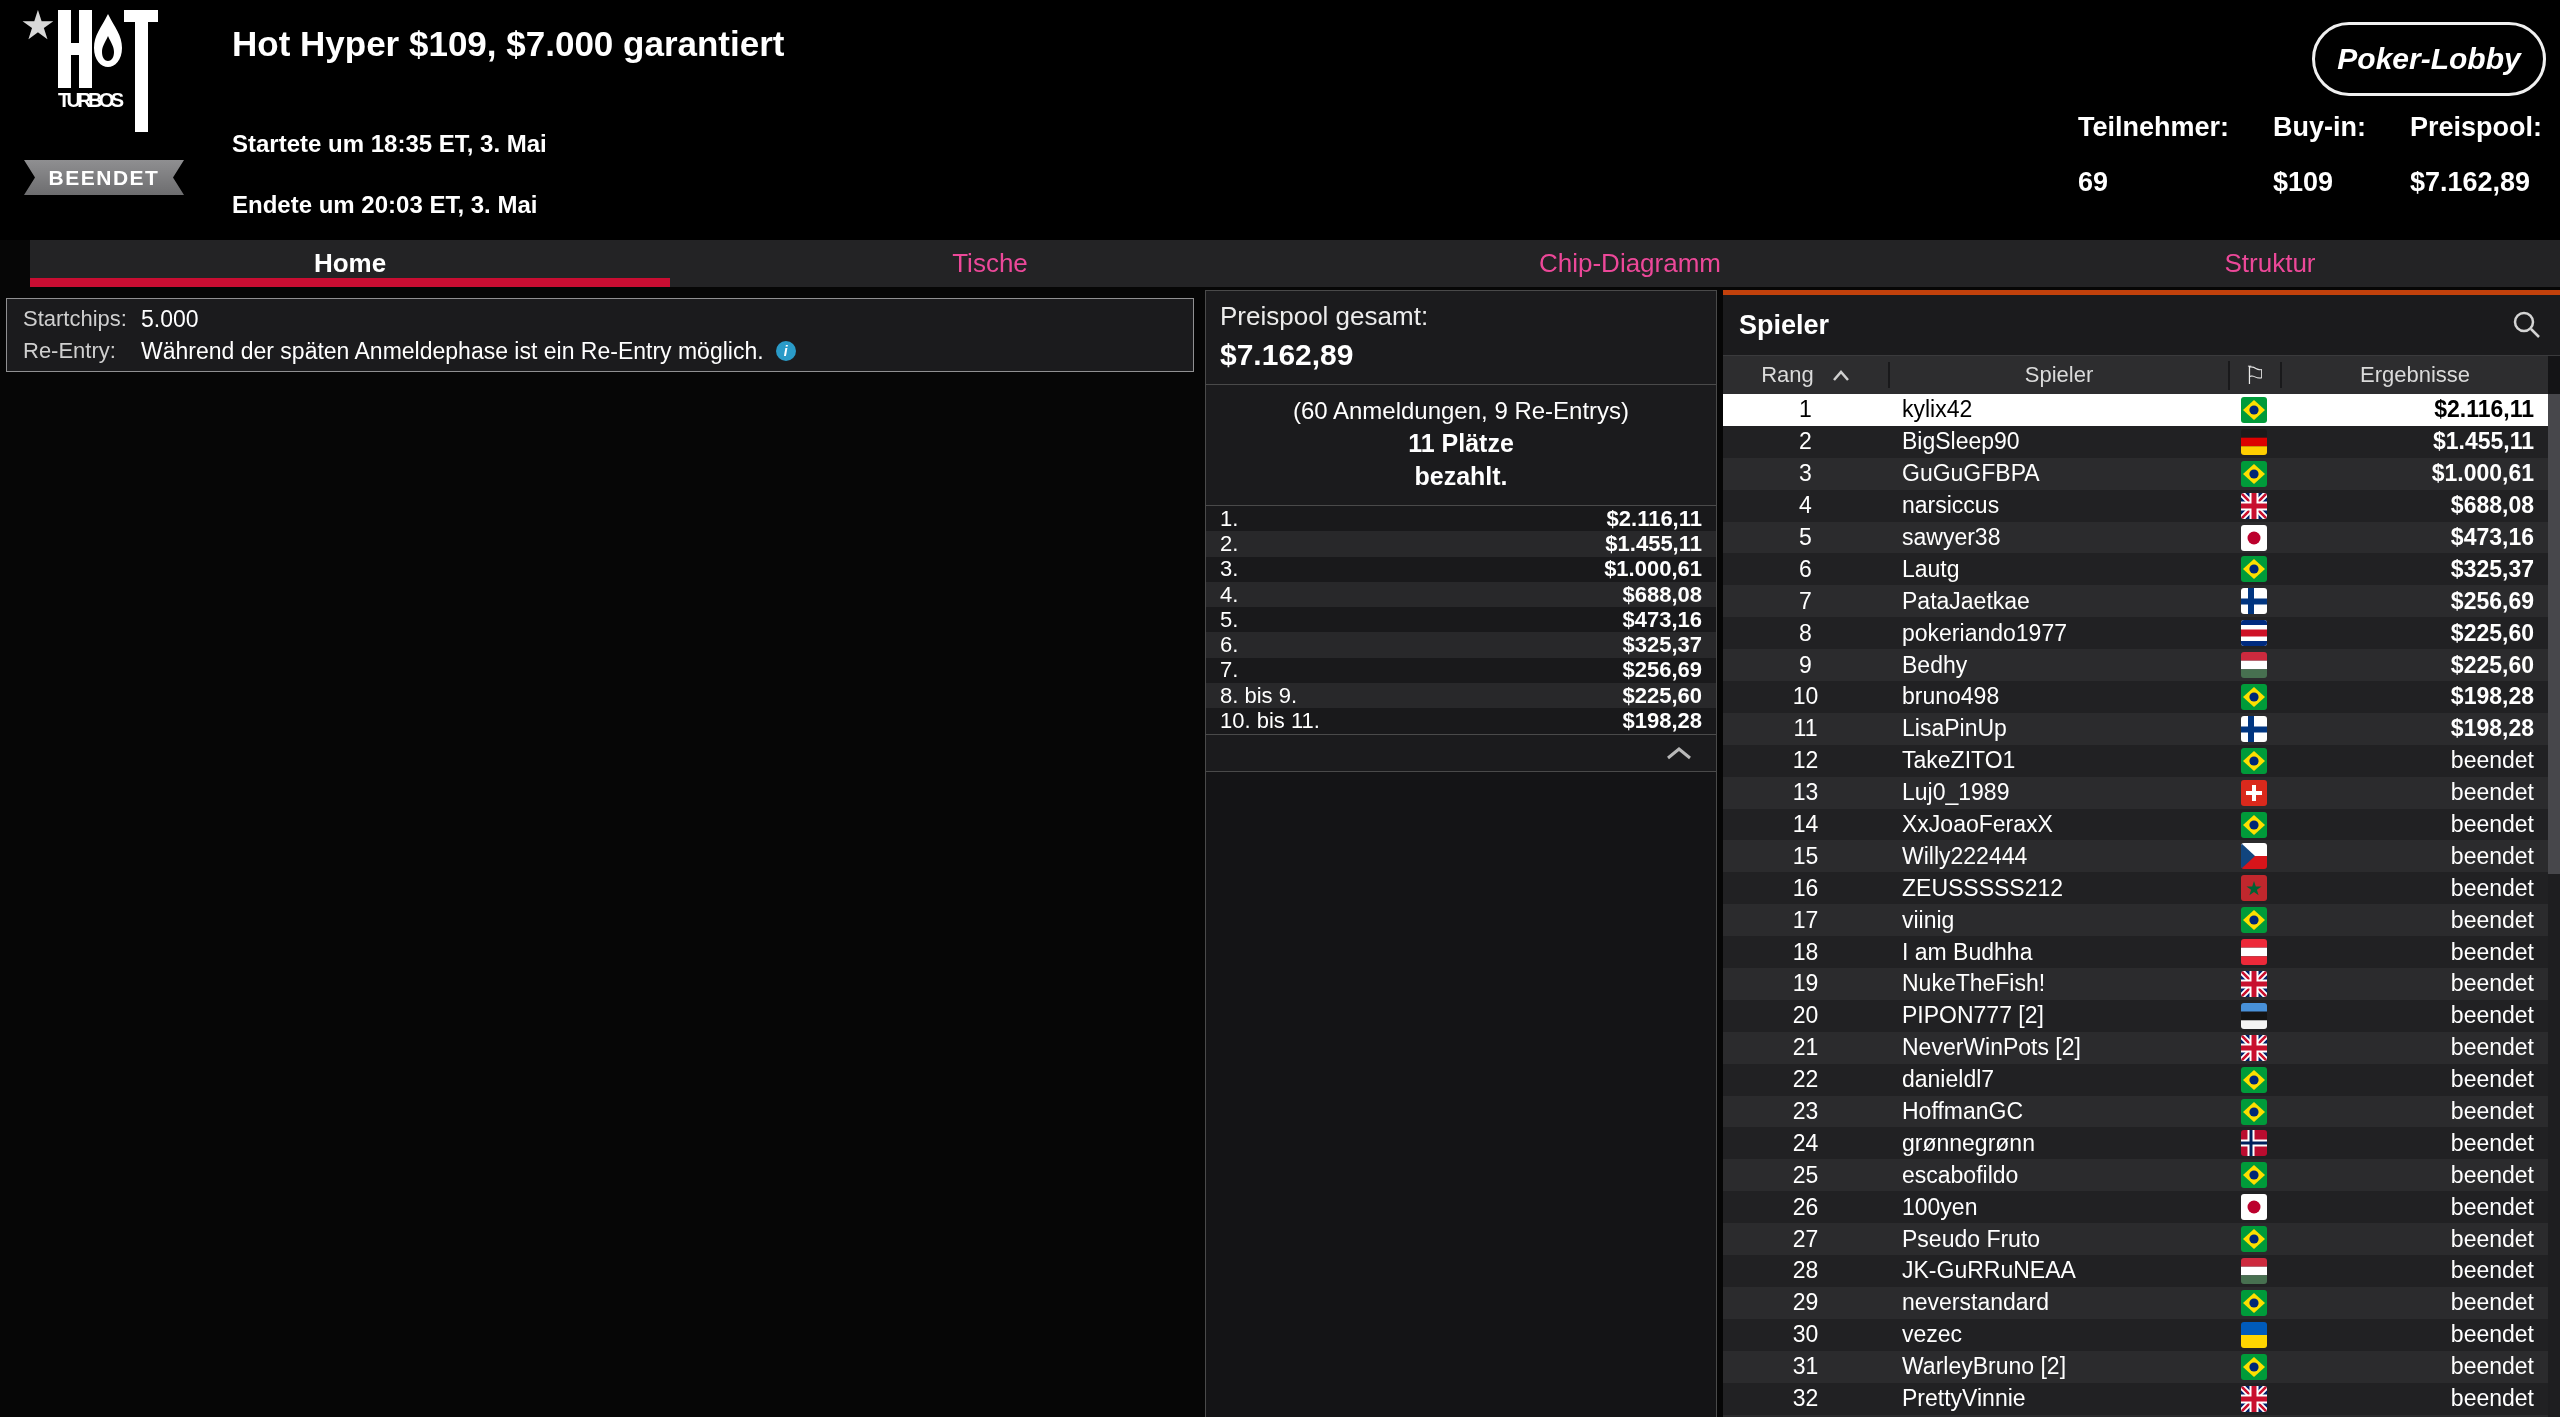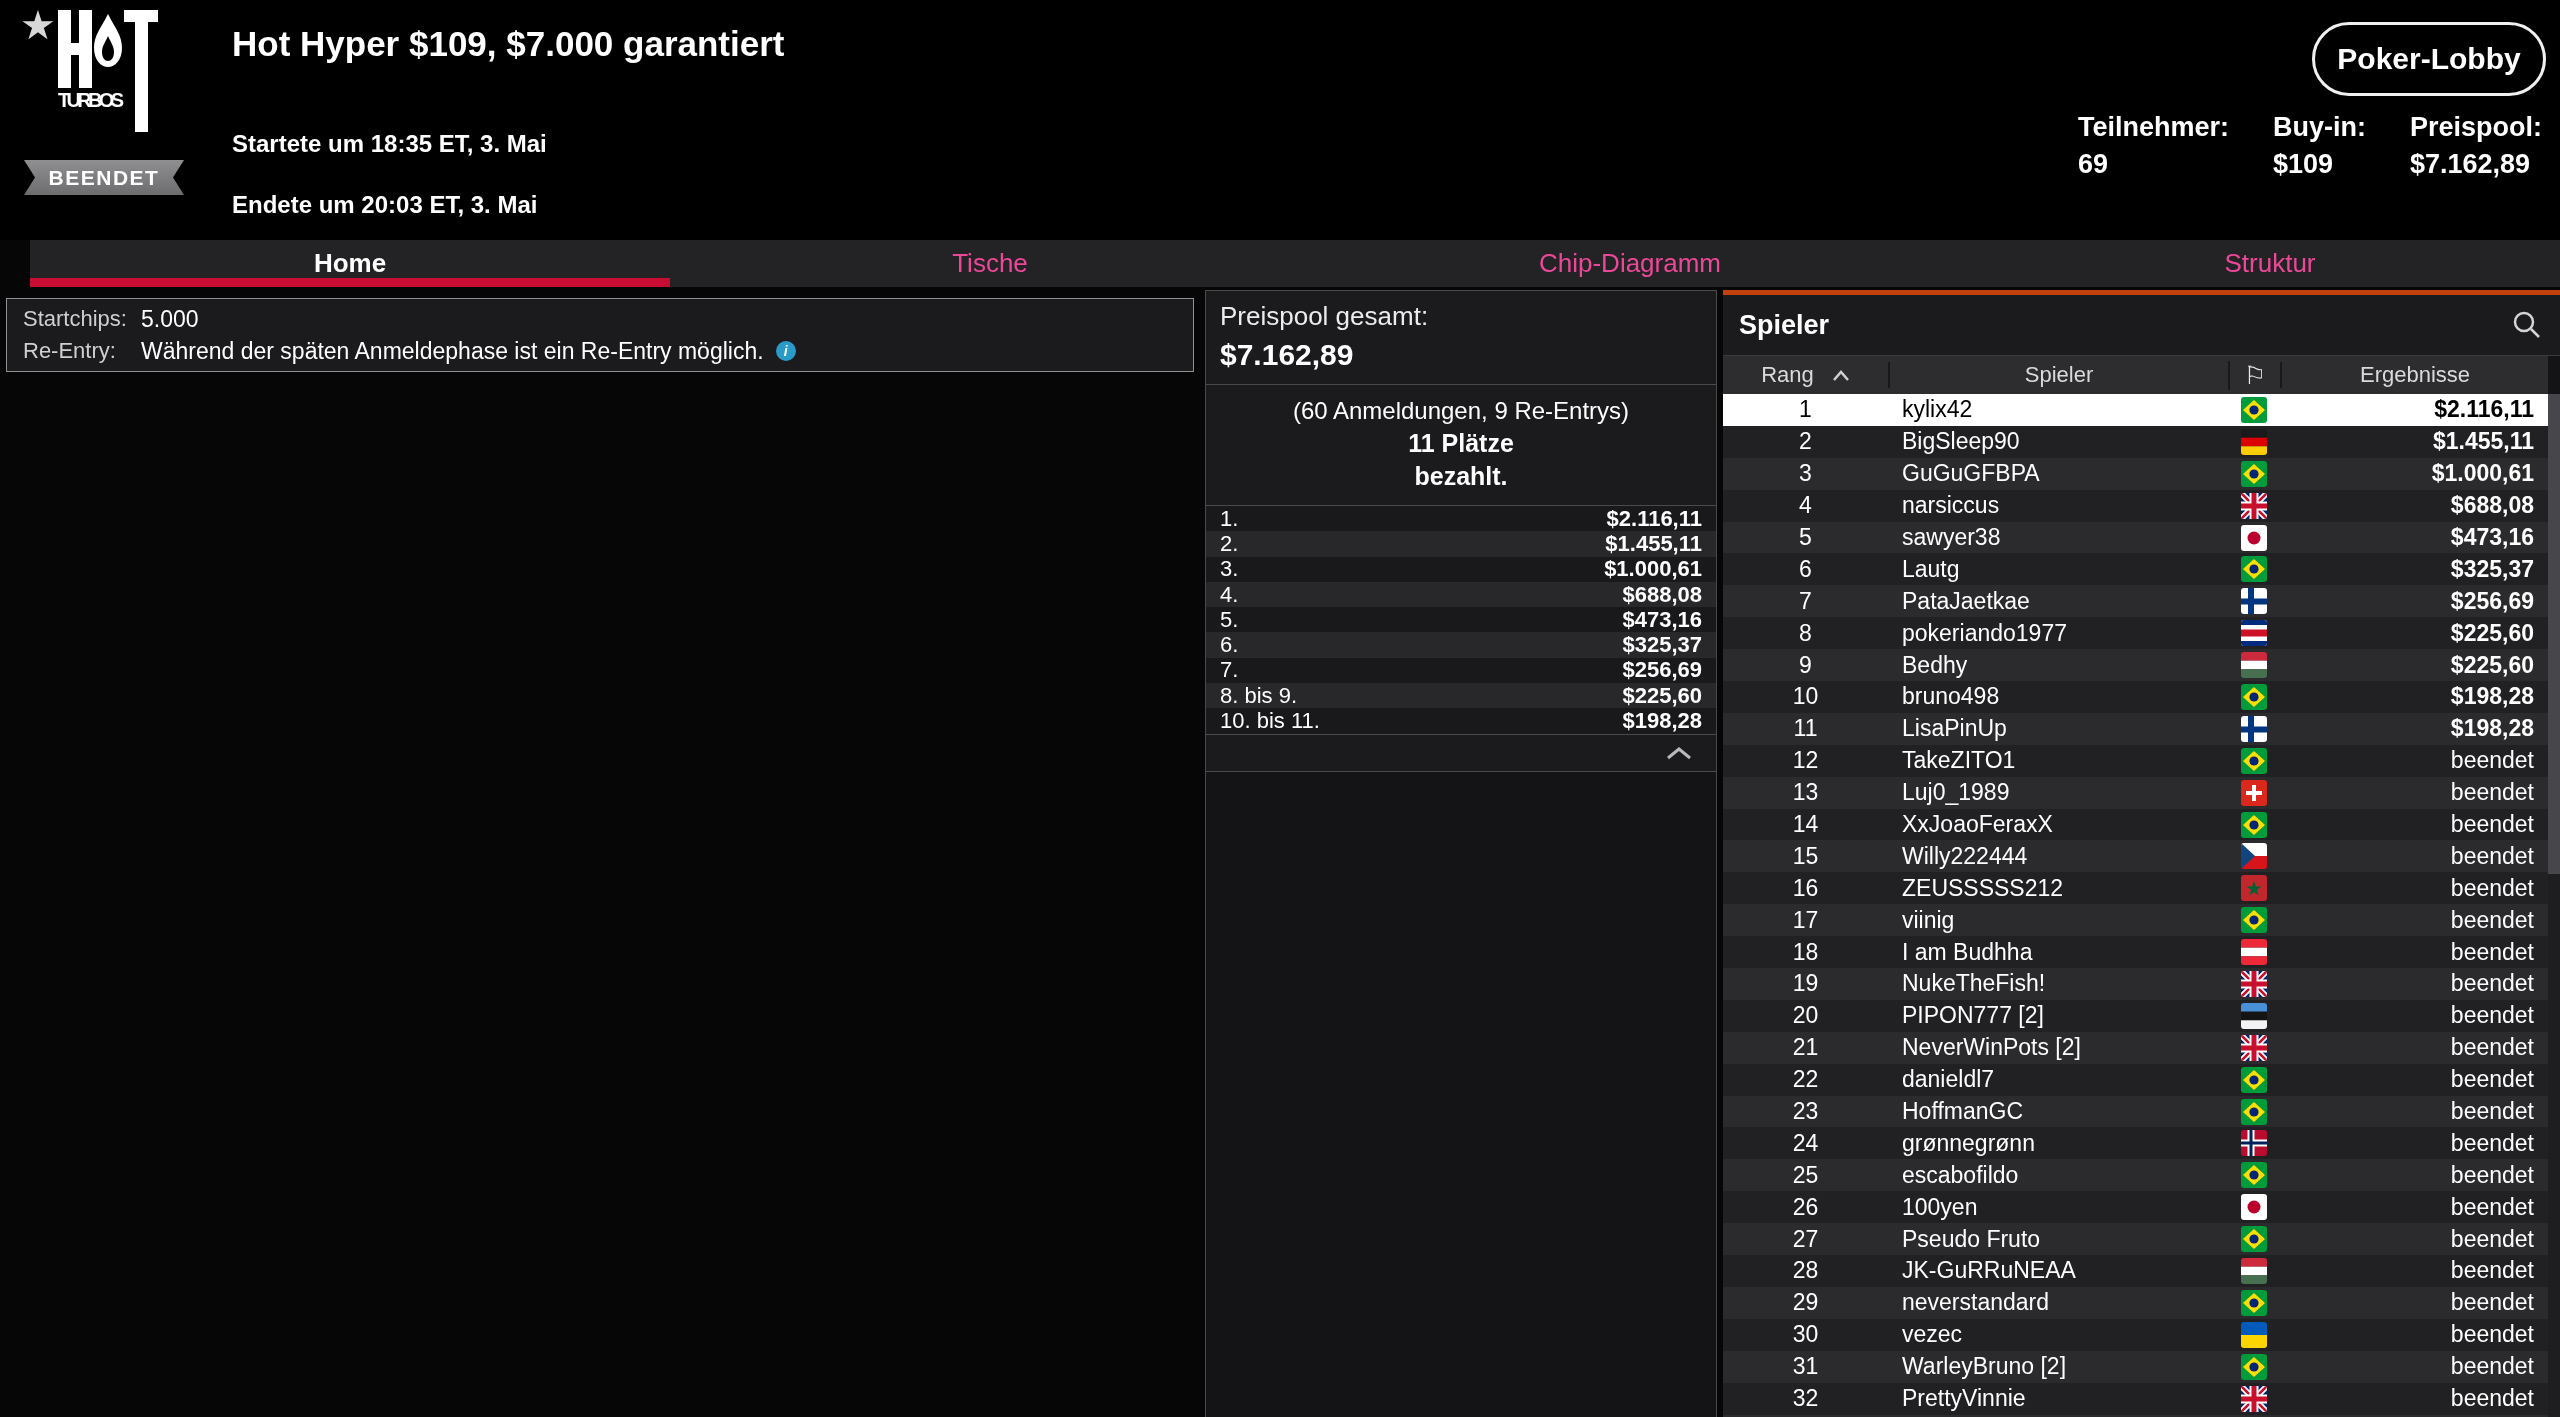--- a/index.html
+++ b/index.html
@@ -13,24 +13,24 @@
   .status-badge { position:absolute; left:24px; top:160px; width:160px; height:35px;
       background:linear-gradient(#8f8f91,#6d6d6f); color:#fff; font-size:21px; font-weight:700;
       letter-spacing:1.5px; display:flex; align-items:center; justify-content:center;
       clip-path:polygon(0 0,100% 0,calc(100% - 11px) 50%,100% 100%,0 100%,11px 50%); }
   .title   { position:absolute; left:232px; top:24px;  font-size:35px; font-weight:700; }
   .started { position:absolute; left:232px; top:130px; font-size:24px; font-weight:700; }
   .ended   { position:absolute; left:232px; top:191px; font-size:24px; font-weight:700; }
   .lobby-btn { position:absolute; top:22px; right:14px; width:234px; height:74px;
       border:3px solid #f0f0f0; border-radius:38px; background:transparent; color:#fff;
       font-size:30px; font-weight:700; display:flex; align-items:center; justify-content:center;
-      font-family:"Liberation Sans", sans-serif; cursor:pointer; }
+      font-family:"Liberation Sans", sans-serif; cursor:pointer;font-style:italic; }
   .stats { position:absolute; top:112px; right:18px; display:flex; gap:44px; }
   .stat .s-label { font-size:27px; font-weight:700; color:#fff; }
-  .stat .s-value { font-size:27px; font-weight:700; color:#fff; margin-top:6px; }
+  .stat .s-value { font-size:27px; font-weight:700; color:#fff; margin-top:24px; }
 
   
   .tabbar { position:absolute; left:0; top:240px; width:2560px; height:47px;
             background:#232325; display:flex;margin-left:30px; }
   .tab { flex:1; position:relative; display:flex; align-items:center; justify-content:center;
          font-size:26px; color:#ec4899; cursor:pointer; }
   .tab.active { color:#fff; font-weight:700; }
   .tab.active::after { content:""; position:absolute; left:0; right:0; bottom:0; height:9px; background:#c90d32; }
 
   

